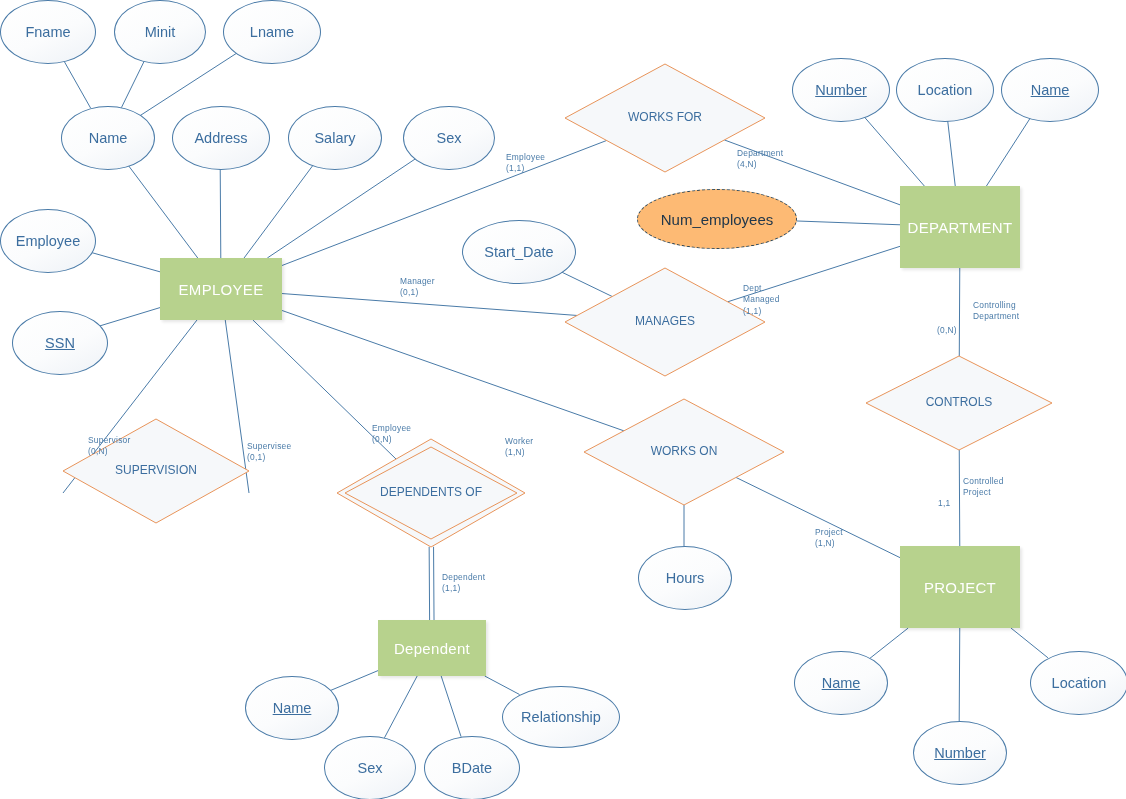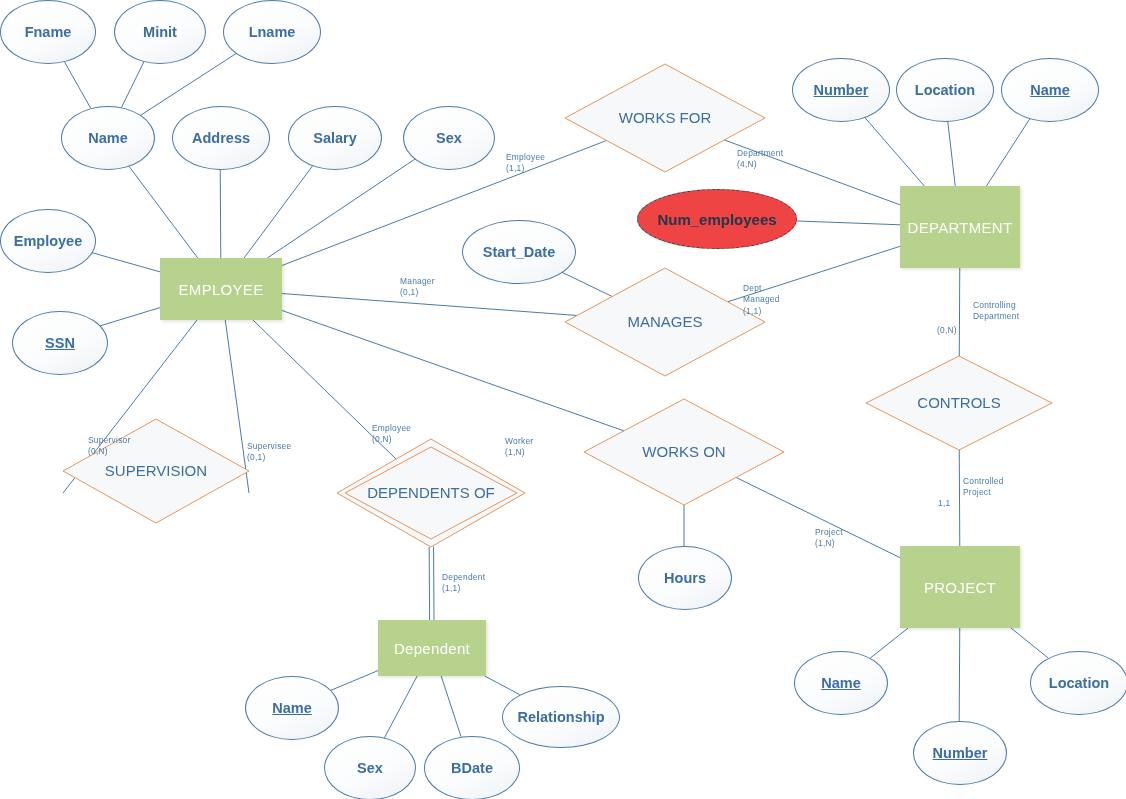--- a/index.html
+++ b/index.html
@@ -47,45 +47,44 @@
     border: 1px solid #4a7ba8;
     border-radius: 50%;
     background: linear-gradient(155deg, #ffffff 0%, #fbfcfd 55%, #eef2f7 100%);
     color: #3c6e9f;
     display: flex;
     align-items: center;
     justify-content: center;
     text-align: right;
     font-size: 14.5px;
     z-index: 3;
-    font-weight: bold;
   }
   .attr.key > span { text-decoration: underline; }
   .attr.derived {
     border: 1.4px dashed #2f4858;
-    background: #ef4444;
+    background: #fdba74;
     color: #21374a;
     font-size: 15px;
   }
   
   .rel {
     position: absolute;
     z-index: 3;
   }
   .rel svg { display: block; overflow: visible; }
   .rel .reltext {
     position: absolute;
     left: 0; top: 0;
     width: 100%; height: 100%;
     display: flex;
     align-items: center;
     justify-content: center;
     text-align: center;
     color: #3c6e9f;
-    font-size: 15px;
+    font-size: 12px;
     line-height: 1.15;
     pointer-events: none;
   }
   
   .card {
     position: absolute;
     color: #4a7ba8;
     font-size: 8.4px;
     line-height: 1.35;
     letter-spacing: 0.25px;

